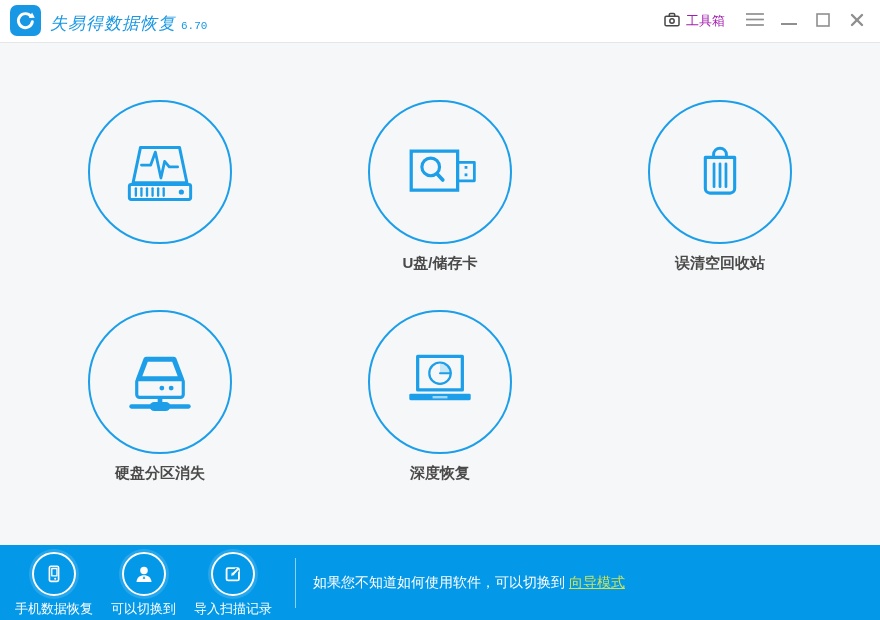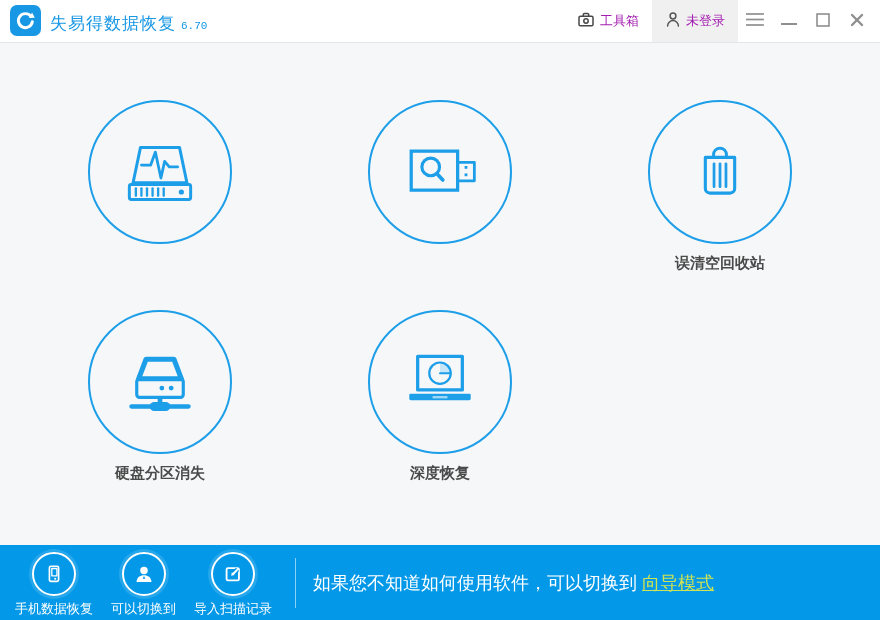--- a/index.html
+++ b/index.html
@@ -18,21 +18,21 @@
   
   .topbar {
     height:43px; background:#ffffff; border-bottom:1px solid #e4e6e7;
     display:flex; align-items:stretch; flex:0 0 auto;
   }
   .logo {
     width:31px; height:31px; border-radius:7px; background:var(--brand-blue);
     margin:5px 0 0 10px; display:flex; align-items:center; justify-content:center;
   }
   .title-wrap { display:flex; align-items:baseline; padding-top:12px; margin-left:9px; }
-  .title { font-size:17px; color:var(--brand-blue); letter-spacing:1px; }
+  .title { font-size:17px; color:var(--brand-blue); letter-spacing:1px;font-style:italic; }
   .version { font-size:11px; color:var(--brand-blue); margin-left:5px;font-family:Liberation Mono, monospace; }
   .spacer { flex:1; }
   .tb-btn {
     border:none; background:none; display:flex; align-items:center; gap:5px;
     padding:0 13px; font-size:13px; color:#a21caf; cursor:pointer;
     font-family:inherit;
   }
   .tb-btn.login { background:#f0f0f0; }
   .win-btn {
     border:none; background:none; width:34px; display:flex; align-items:center;
@@ -72,21 +72,21 @@
   .f-circle {
     width:44px; height:44px; border:2px solid #fff; border-radius:50%;
     box-shadow:0 0 0 3px rgba(255,255,255,.14);
     display:flex; align-items:center; justify-content:center;
   }
   .f-label { margin-top:4px; font-size:13px; color:#fff; white-space:nowrap; }
   .fs { fill:none; stroke:#fff; stroke-linecap:round; stroke-linejoin:round; }
   .fw { fill:#fff; stroke:none; }
   .fb { fill:var(--footer-blue); stroke:none; }
   .f-sep { width:1px; height:50px; background:rgba(255,255,255,.55); align-self:center; margin:0 17px 0 14px; }
-  .hint { align-self:center; font-size:18px; color:#fff; }
+  .hint { align-self:center; font-size:14px; color:#fff; }
   .hint a { color:var(--link-yellow); text-decoration:underline; cursor:pointer; }
 </style>
 </head>
 <body style="--brand-blue: #1897e4; --circle-blue: #1d9ee9; --footer-blue: #0398e8; --link-yellow: #cde254; --label-gray: #4a4a4a;">
 
 <div class="window">
 
   <header class="topbar">
     <div class="logo">
       <svg width="21" height="21" viewBox="0 0 24 24">
@@ -104,29 +104,20 @@
       <span>
         <svg width="18" height="17" viewBox="0 0 18 17">
           <rect x="2" y="5.2" width="14" height="9.6" rx="1.4" fill="none" stroke="#474747" stroke-width="1.5"></rect>
           <path d="M6.3 5.2 V3.6 a1.2 1.2 0 0 1 1.2 -1.2 h3 a1.2 1.2 0 0 1 1.2 1.2 V5.2" fill="none" stroke="#474747" stroke-width="1.5"></path>
           <circle cx="9" cy="10" r="2.2" fill="none" stroke="#474747" stroke-width="1.5"></circle>
         </svg>
       </span>
       <span>工具箱</span>
     </button>
 
-    <button class="tb-btn login">
-      <span>
-        <svg width="16" height="17" viewBox="0 0 16 17">
-          <circle cx="8" cy="5" r="2.9" fill="none" stroke="#555" stroke-width="1.5"></circle>
-          <path d="M2.6 15 a5.4 5.4 0 0 1 10.8 0" fill="none" stroke="#555" stroke-width="1.5" stroke-linecap="round"></path>
-        </svg>
-      </span>
-      <span>未登录</span>
-    </button>
 
     <button class="win-btn">
       <span>
         <svg width="20" height="15" viewBox="0 0 20 15">
           <line x1="1" y1="2" x2="19" y2="2" stroke="#8f8f8f" stroke-width="1.7"></line>
           <line x1="1" y1="7.5" x2="19" y2="7.5" stroke="#8f8f8f" stroke-width="1.7"></line>
           <line x1="1" y1="13" x2="19" y2="13" stroke="#8f8f8f" stroke-width="1.7"></line>
         </svg>
       </span>
     </button>
@@ -181,20 +172,21 @@
         <svg width="84" height="65" viewBox="0 0 90 70">
           <rect class="s" stroke-width="3" x="64" y="24" width="18" height="20"></rect>
           <rect class="fw" x="0" y="0" width="0" height="0"></rect>
           <rect x="14" y="12" width="50" height="42" fill="#f6f7f8" stroke="var(--circle-blue)" stroke-width="3.5"></rect>
           <rect class="f" x="71.5" y="28" width="3" height="3"></rect>
           <rect class="f" x="71.5" y="36" width="3" height="3"></rect>
           <circle class="s" stroke-width="3.4" cx="35" cy="29" r="9.5"></circle>
           <line class="s" stroke-width="4" x1="42" y1="36.5" x2="48" y2="43"></line>
         </svg>
       </div>
+      <div class="tile-label">U盘/储存卡</div>
     </div>
 
     <div class="tile">
       <div class="circle">
         <svg width="66" height="66" viewBox="0 0 72 72">
           <path class="s" stroke-width="3.4" d="M20 20 H52 V54 a5 5 0 0 1 -5 5 H25 a5 5 0 0 1 -5 -5 Z"></path>
           <path class="s" stroke-width="3.2" d="M29 20 v-3 a7 7 0 0 1 14 0 v3"></path>
           <line class="s" stroke-width="3" x1="29.5" y1="27" x2="29.5" y2="52"></line>
           <line class="s" stroke-width="3" x1="36" y1="27" x2="36" y2="52"></line>
           <line class="s" stroke-width="3" x1="42.5" y1="27" x2="42.5" y2="52"></line>

